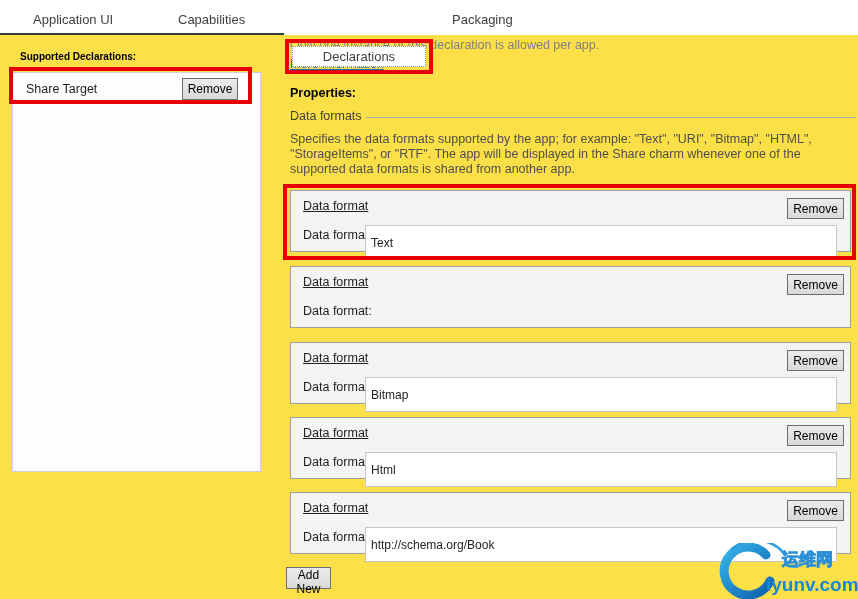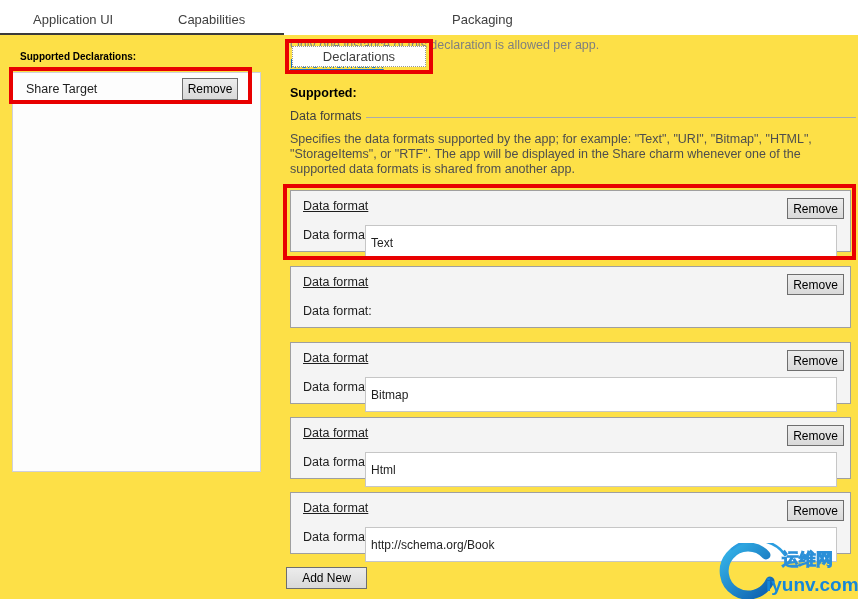--- a/index.html
+++ b/index.html
@@ -31,21 +31,21 @@
   .group-rule { position:absolute; left:366px; top:117px; width:490px; height:1px; background:#ababab; }
   .desc { position:absolute; left:290px; top:132px; width:560px; font-size:12.5px; line-height:15px; color:#4e4e4e; }
 
   .fbox { position:absolute; left:290px; width:561px; height:62px; border:1px solid #9f9f9f; background:#f4f4f4; }
   .fbox .fheader { position:absolute; left:12px; top:8px; font-size:12.5px; color:#1e1e1e; text-decoration:underline; cursor:pointer; }
   .fbox .fremove { position:absolute; right:6px; top:7px; width:57px; height:21px; }
   .fbox .flabel { position:absolute; left:12px; top:37px; font-size:12.5px; color:#1e1e1e; }
   .fbox .finput { position:absolute; left:74px; top:34px; width:472px; height:35px; border:1px solid #c6c6c6; background:#ffffff; font-family:"Liberation Sans",sans-serif; font-size:12px; color:#1e1e1e; padding:1px 5px; }
   #fbox-red { position:absolute; left:283px; top:184px; width:573px; height:76px; border:4px solid #e80000; z-index:5; pointer-events:none; }
 
-  #add-new { position:absolute; left:286px; top:567px; width:81px; height:22px; }
+  #add-new { position:absolute; left:286px; top:567px; width:45px; height:22px; }
 
   
   #watermark { position:absolute; left:690px; top:543px; width:168px; height:56px; z-index:8; pointer-events:none; }
   .wm-cn { font-size:17px; font-weight:bold; fill:#ffffff; stroke:#2a8fd8; stroke-width:1px; font-family:"DejaVu Sans","Liberation Sans",sans-serif; }
   .wm-en { font-size:19px; font-weight:bold; fill:#1687d9; font-family:"Liberation Sans",sans-serif; }
 </style>
 </head>
 <body>
 
 <div id="stage">
@@ -64,21 +64,21 @@
   <div id="listbox">
     <div class="list-row">
       <span class="row-label">Share Target</span>
       <button class="win-btn row-remove">Remove</button>
     </div>
   </div>
   <div id="share-red"></div>
 
   <div class="note">Only one instance of this declaration is allowed per app.</div>
   <a class="moreinfo">More information</a>
-  <div class="props">Supported:</div>
+  <div class="props">Properties:</div>
   <div class="group-title">Data formats</div>
   <div class="group-rule"></div>
   <div class="desc">Specifies the data formats supported by the app; for example: "Text", "URI", "Bitmap", "HTML", "StorageItems", or "RTF". The app will be displayed in the Share charm whenever one of the supported data formats is shared from another app.</div>
 
   <div class="fbox" style="top:190px;">
     <a class="fheader">Data format</a>
     <button class="win-btn fremove">Remove</button>
     <span class="flabel">Data format:</span>
     <input class="finput" type="text" value="Text" style="">
   </div>

